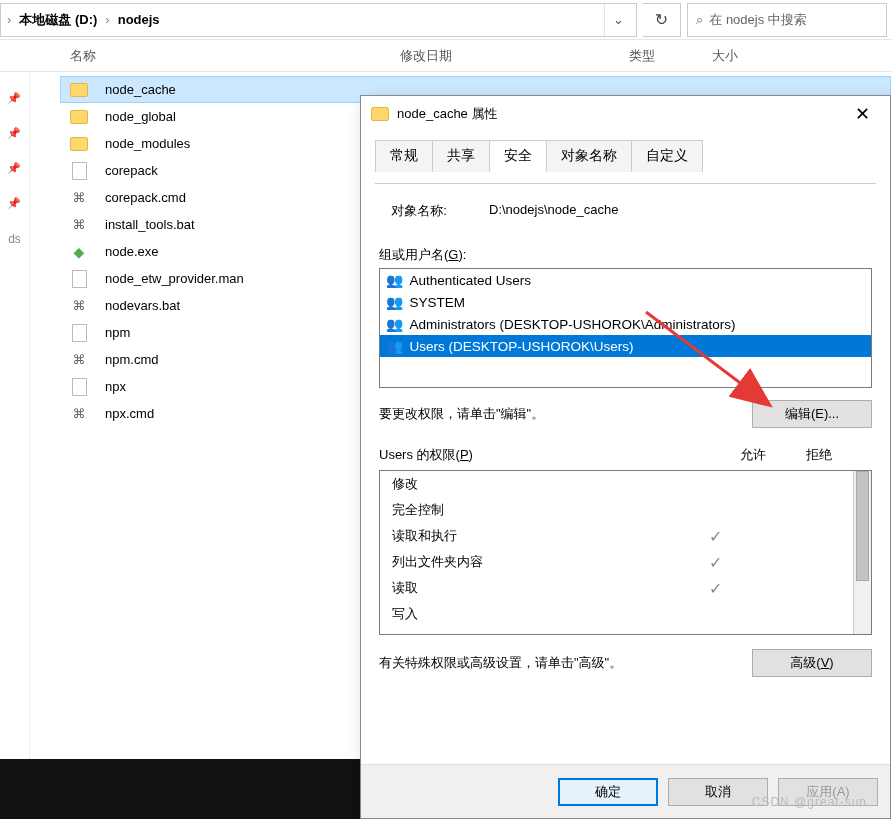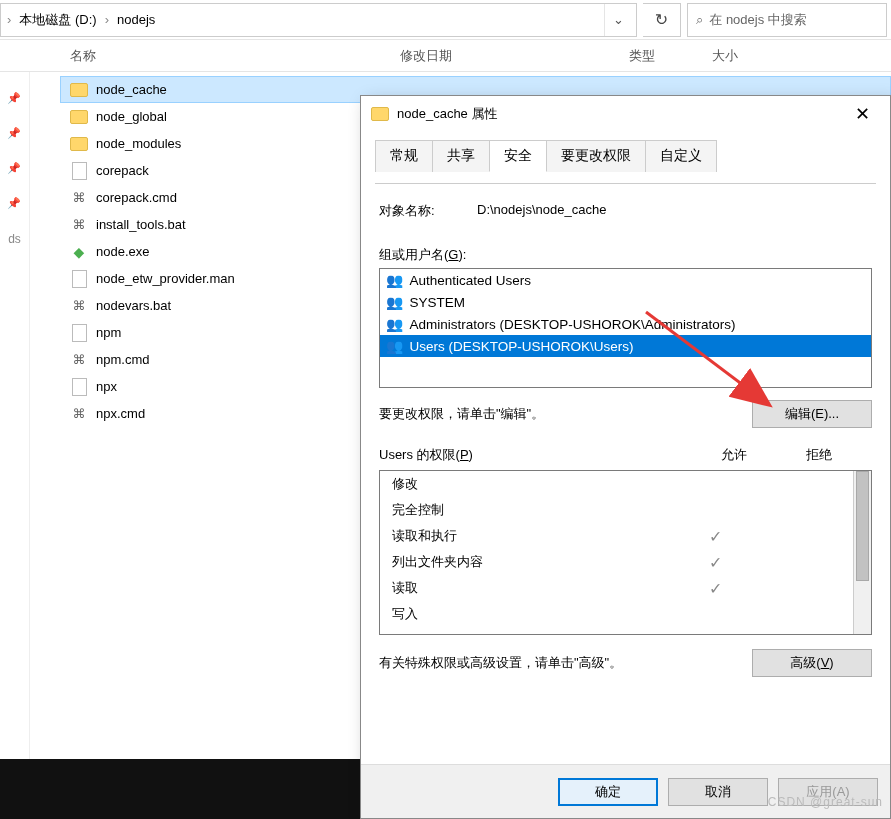--- a/index.html
+++ b/index.html
@@ -1,82 +1,82 @@
 <!DOCTYPE html>
 <html><head>
 <meta charset="utf-8">
 <style>
 * { box-sizing: border-box; font-family: "Microsoft YaHei", "Segoe UI", sans-serif; }
 body { margin: 0; width: 891px; height: 819px; background: #fff; overflow: hidden; font-size: 13px; color: #000; position: relative; }
 
 
 .addr-row { height: 40px; border-bottom: 1px solid #e5e5e5; display: flex; align-items: center; }
 .addr-box { flex: 1; height: 34px; margin: 3px 6px 3px 0; border: 1px solid #ccc; display: flex; align-items: center; padding: 0 4px; }
-.addr-crumb { padding: 0 6px; height: 100%; display: flex; align-items: center; }
+.addr-crumb { padding: 0 6px; height: 100%; display: flex; align-items: center; font-weight: bold; }
 .addr-sep { color: #888; padding: 0 2px; }
 .addr-drop { width: 28px; border-left: 1px solid #e5e5e5; height: 100%; display:flex; align-items:center; justify-content:center; color:#555; }
 .refresh-btn { width: 38px; height: 34px; border: 1px solid #ccc; border-left: none; display:flex; align-items:center; justify-content:center; font-size: 16px; color:#444; margin-right:6px; }
 .search-box { width: 200px; height: 34px; border: 1px solid #ccc; margin-right: 4px; display:flex; align-items:center; padding: 0 8px; color:#666; gap:6px; }
 
 
 .col-headers { height: 32px; display: flex; align-items: center; border-bottom: 1px solid #e5e5e5; }
 .col-nav { width: 60px; }
 .col-name { width: 340px; padding-left: 10px; color:#555; }
 .col-mod  { width: 172px; color:#555; }
 .col-type { width: 140px; color:#555;text-align:center; }
 .col-size { width: 120px; color:#555; }
 
 
 .explorer-body { display:flex; height: calc(100% - 72px); }
 .nav-rail { width: 30px; padding-top: 20px; display:flex; flex-direction:column; align-items:center; gap: 22px; color:#888; font-size:11px; border-right: 1px solid #eee; }
 .divider-v { width: 30px; }
 .file-pane { flex:1; padding-top: 4px; position: relative; }
 
-.file-row { height: 27px; display:flex; align-items:center; padding-left: 10px; gap: 8px; }
+.file-row { height: 27px; display:flex; align-items:center; padding-left: 10px; gap: 17px; }
 .file-row.selected { background: #cce8ff; border: 1px solid #99d1ff; padding-left: 9px; }
 .file-icon { width: 18px; height: 18px; display:flex; align-items:center; justify-content:center; font-size:14px; }
 .folder-icon::before { content:""; width:16px; height:12px; background:#ffd76b; border:1px solid #e0b94a; border-radius:2px; display:block; }
 .doc-icon::before { content:""; width:13px; height:16px; background:#fff; border:1px solid #bbb; display:block; }
 .cmd-icon::before { content:"⌘"; color:#666; font-size:13px; }
 .exe-icon::before { content:"◆"; color:#4caf50; font-size:14px; }
 
 
 .bottom-strip { position:absolute; left:0; right:0; bottom:0; height:60px; background:#111; z-index:0; }
-.watermark { position:absolute; bottom:10px; right:8px; color:#bbb; font-size:12px; z-index:50; letter-spacing:1px; }
+.watermark { position:absolute; bottom:10px; right:24px; color:#bbb; font-size:12px; z-index:50; letter-spacing:1px; }
 
 
 .props { position:absolute; left:360px; top:95px; width:531px; height:724px; background:#fff; border:1px solid #888; box-shadow: 6px 6px 16px rgba(0,0,0,0.25); z-index:10; display:flex; flex-direction:column; }
 .props-title { height:36px; display:flex; align-items:center; padding: 12px 10px; justify-content:space-between; }
 .props-title-left { display:flex; align-items:center; gap:8px; }
 .props-close { font-size:18px; padding: 0 10px; cursor:pointer; }
 
 .tab-strip { display:flex; padding: 8px 14px 12px 14px; gap:0; font-size: 14px; }
 .tab { padding: 6px 14px; border:1px solid transparent; border-bottom:none; background:#f4f4f4; border-color:#ccc; margin-right:-1px; cursor:pointer; }
 .tab.active { background:#fff; border-bottom:1px solid #fff; position:relative; z-index:2; }
 .tab-bg { border-top:1px solid #ccc; margin: -1px 14px 0 14px; }
 
 .props-body { flex:1; padding: 10px 18px 6px 18px; overflow:hidden; position:relative; }
-.row-lbl { display:flex; gap: 18px; margin: 8px 0 26px; }
+.row-lbl { display:flex; gap: 30px; margin: 8px 0 26px; text-align: center; }
 .row-lbl .lbl { width: 80px; }
 .group-lbl { margin: 8px 0 4px; }
 .und { text-decoration: underline; }
 
 .user-list { border:1px solid #7a7a7a; height: 120px; overflow:hidden; }
 .user-item { height: 22px; display:flex; align-items:center; gap:6px; padding: 0 6px; font-size: 13.5px; }
 .user-item.selected { background:#0078d7; color:#fff; }
 .user-icon { color:#2b7cd3; font-size:14px; }
 .user-item.selected .user-icon { color:#fff; }
 
 .edit-row { display:flex; align-items:center; justify-content:space-between; margin: 12px 0 18px; }
 .btn { min-width: 100px; height: 28px; background:#e1e1e1; border:1px solid #adadad; font-size:13px; cursor:pointer; }
 .btn-wide { width: 120px; }
 .btn-primary { border:2px solid #0078d7; background:#e5f1fb; }
 
 .perm-head { display:flex; justify-content:space-between; padding-right: 40px; margin-bottom: 6px;}
-.perm-head-cols { display:flex; gap: 59px; }
+.perm-head-cols { display:flex; gap: 40px; }
 .perm-box { border:1px solid #7a7a7a; height: 165px; display:flex; }
 .perm-list { flex:1; overflow-y:hidden; }
 .perm-row { height: 26px; display:flex; align-items:center; justify-content:space-between; padding: 0 8px 0 12px; }
 .perm-marks { display:flex; gap: 56px; width: 136px; justify-content:flex-start; color:#888; font-size:16px; }
 .perm-scroll { width: 18px; background:#f0f0f0; border-left:1px solid #ccc; position:relative; }
 .perm-thumb { position:absolute; top:0; left:2px; right:2px; height:110px; background:#c2c2c2; border:1px solid #a8a8a8; }
 
 .adv-row { display:flex; justify-content:space-between; align-items:center; margin: 14px 0 8px; }
 
 .dlg-buttons { height: 54px; background:#f0f0f0; border-top:1px solid #ddd; display:flex; align-items:center; justify-content:flex-end; gap: 10px; padding: 0 12px; }
@@ -182,21 +182,21 @@
       <span class="file-icon folder-icon"></span>
       <span>node_cache 属性</span>
     </div>
     <span class="props-close">✕</span>
   </div>
 
   <div class="tab-strip" id="tab-strip">
       <div class="tab">常规</div>
       <div class="tab">共享</div>
       <div class="tab active">安全</div>
-      <div class="tab">要更改权限</div>
+      <div class="tab">对象名称</div>
       <div class="tab">自定义</div>
     </div>
   <div class="tab-bg"></div>
 
   <div class="props-body">
     <div class="row-lbl">
       <span class="lbl">对象名称:</span>
       <span>D:\nodejs\node_cache</span>
     </div>
 

